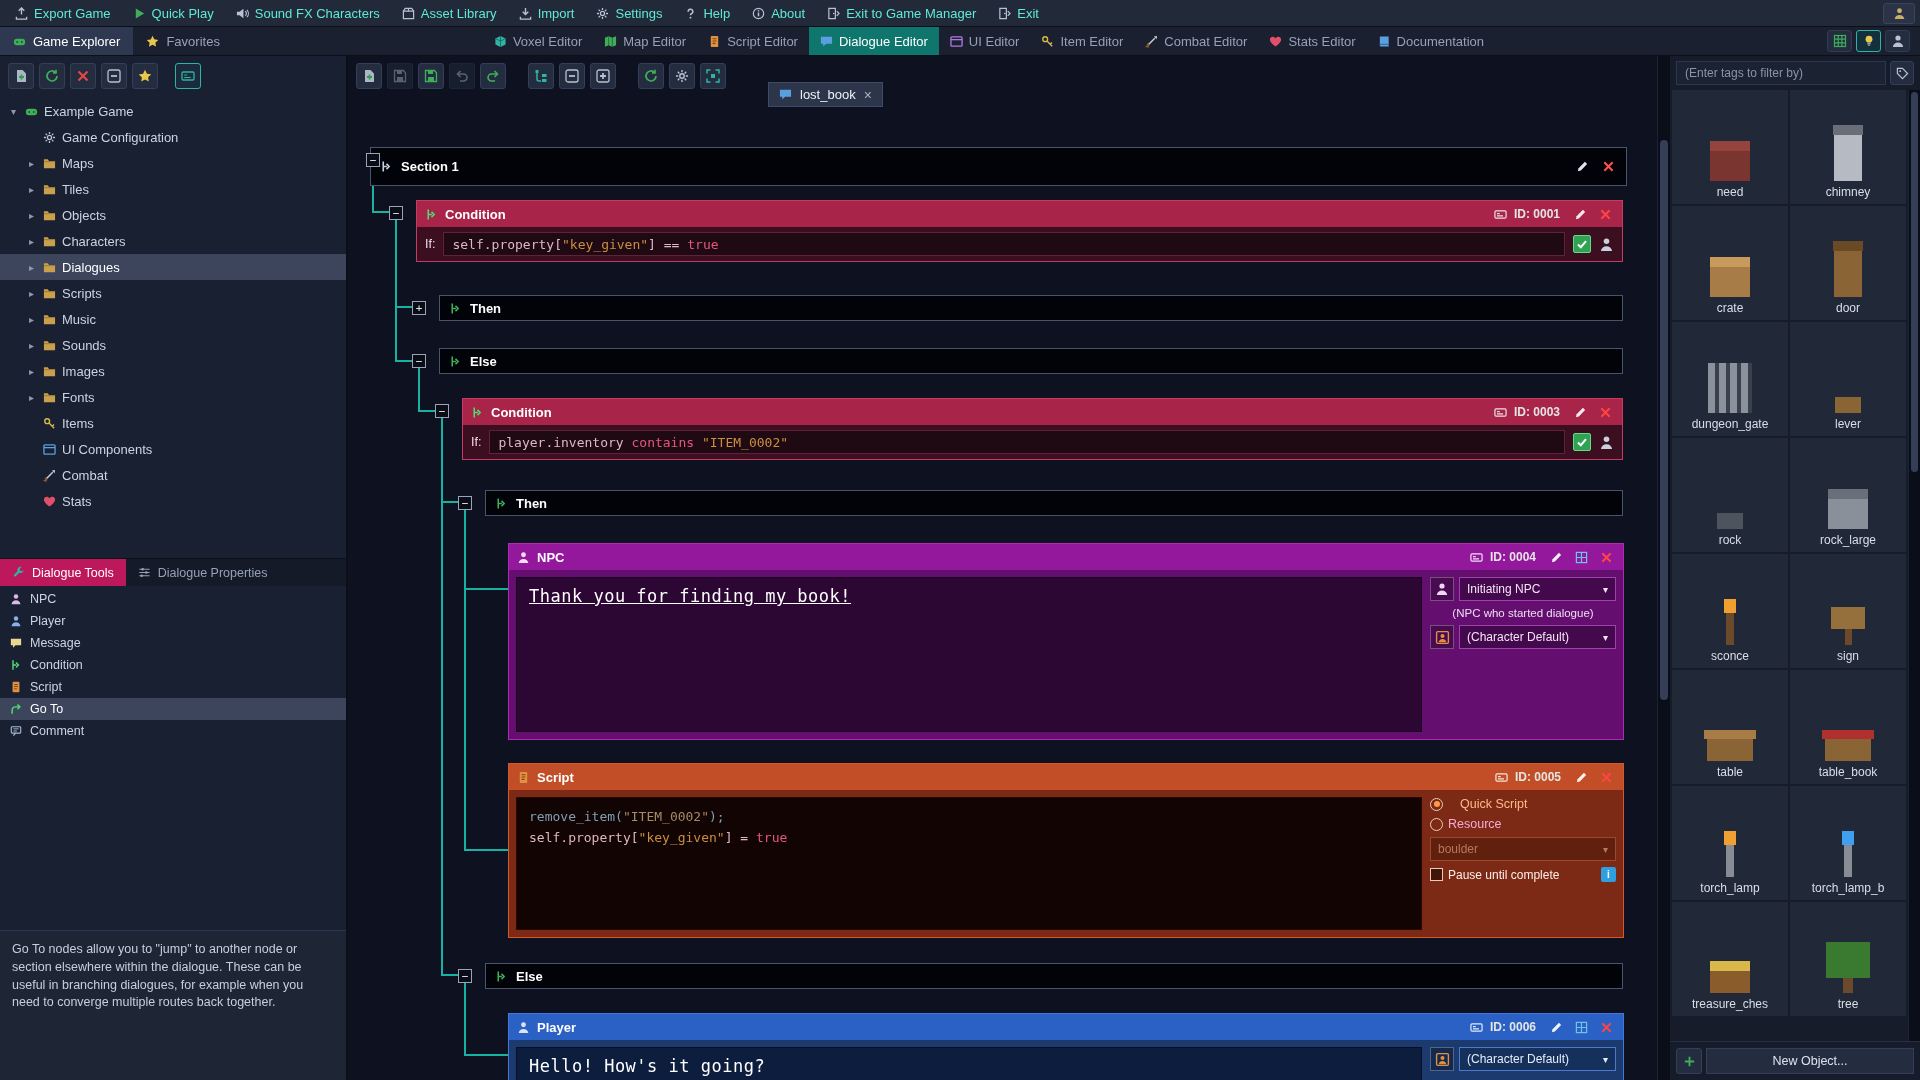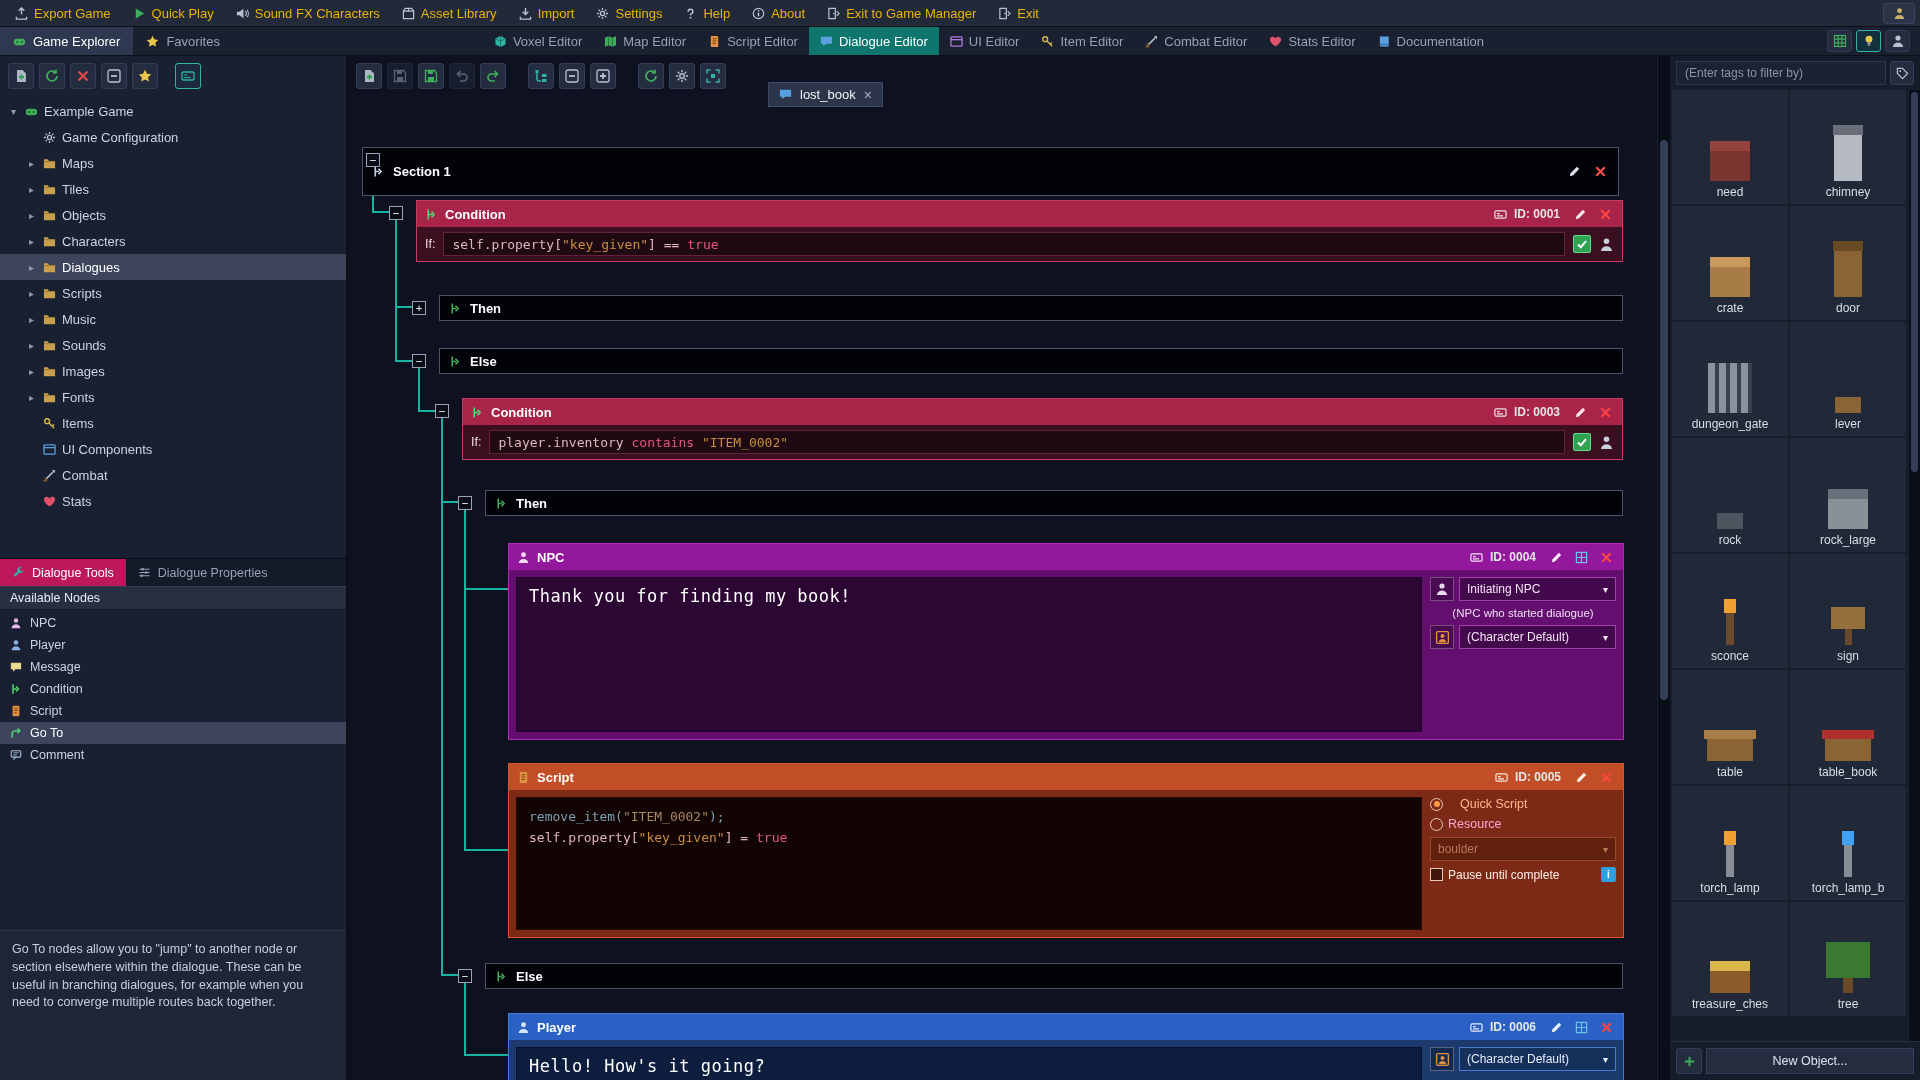--- a/index.html
+++ b/index.html
@@ -11,21 +11,21 @@
     cursor:default;
     -webkit-user-select:none; user-select:none;
   }
   button { background:none; border:none; color:inherit; font:inherit; cursor:pointer; }
   .ico { display:inline-flex; width:13px; height:13px; align-items:center; justify-content:center; color:#b9c2d4; flex:none; }
   .ico svg { width:100%; height:100%; display:block; }
 
   
   .menubar { height:27px; background:#222939; border-bottom:1px solid #0c0f18; display:flex; align-items:center; padding-left:4px; }
   #menubar-items { display:flex; align-items:center; height:100%; }
-  .mitem { display:flex; align-items:center; gap:6px; padding:0 11px; height:100%; font-size:13px; color:#eab308; }
+  .mitem { display:flex; align-items:center; gap:6px; padding:0 11px; height:100%; font-size:13px; color:#5eead4; }
   .menubar-right { margin-left:auto; padding-right:5px; }
   .profile-btn { width:32px; height:21px; background:#2b3347; border:1px solid #3a4460; border-radius:3px; display:flex; align-items:center; justify-content:center; }
 
   
   .tabbar { height:29px; background:#1a2030; border-bottom:1px solid #0c0f18; display:flex; align-items:stretch; }
   #left-tabs { display:flex; }
   .ltab { display:flex; align-items:center; gap:7px; padding:0 13px; font-size:13px; color:#98a2b8; }
   .ltab.active { background:#2e3850; color:#fff; }
   #editor-tabs { display:flex; margin-left:250px; }
   .etab { display:flex; align-items:center; gap:6px; padding:0 11px; font-size:13px; color:#96a0b6; }
@@ -96,21 +96,21 @@
   .ibtn { width:24px; height:24px; background:rgba(0,0,0,.28); border:1px solid rgba(255,255,255,.28); display:flex; align-items:center; justify-content:center; flex:none; }
   .ibtn .ico { width:14px; height:14px; }
   .select { flex:1; height:24px; display:flex; align-items:center; gap:6px; padding:0 7px; font-size:12px; overflow:hidden; }
   .select .sval { flex:1; white-space:nowrap; overflow:hidden; }
   .select .sarr { font-size:10px; flex:none; }
   .caption { font-size:11.5px; text-align:center; }
 
   .nnpc { border:1px solid #ad2bb5; }
   .nnpc .nhead { background:#93189c; }
   .nnpc .nbody { background:#640f6f; }
-  .nnpc .textarea { background:#2d0734; }
+  .nnpc .textarea { background:#2d0734;text-decoration:underline; }
   .nnpc .select { background:#43094c; border:1px solid #a040ac; color:#f4e4f6; }
   .nnpc .caption { color:#eedcf2; }
 
   .nscript { border:1px solid #d4582c; }
   .nscript .nhead { background:#c14e26; }
   .nscript .nbody { background:#7c2a16; }
   .codearea { flex:1; background:#130404; border:1px solid #2a0a04; padding:8px 12px; font-family:"DejaVu Sans Mono", monospace; font-size:13px; line-height:21px; overflow:hidden; }
   .codeline { white-space:pre; }
   .radio { width:13px; height:13px; border:1.5px solid #eccab8; border-radius:50%; display:flex; align-items:center; justify-content:center; flex:none; }
   .radio.on::after { content:""; width:6px; height:6px; border-radius:50%; background:#ff9848; }
@@ -624,23 +624,20 @@
             <svg viewBox="0 0 14 14">
               <path d="M1.5 3.5h11M1.5 7h11M1.5 10.5h11" stroke="#96a0b6" stroke-width="1.3"></path>
               <circle cx="5" cy="3.5" r="1.4" fill="#96a0b6"></circle>
               <circle cx="9" cy="7" r="1.4" fill="#96a0b6"></circle>
               <circle cx="4" cy="10.5" r="1.4" fill="#96a0b6"></circle>
             </svg>
           </span>
           <span>Dialogue Properties</span>
         </div>
       </div>
-    <div class="avail-header">
-        <span>Available Nodes</span>
-      </div>
     <div id="node-list">
         <div class="nrow">
           <span class="ico" style="color:#e0b8e8;">
             <svg viewBox="0 0 14 14">
               <circle cx="7" cy="4" r="2.6" fill="currentColor"></circle>
               <path d="M1.8 13c.4-2.8 2.6-4.4 5.2-4.4s4.8 1.6 5.2 4.4z" fill="currentColor"></path>
             </svg>
           </span>
           <span>NPC</span>
         </div>
@@ -827,21 +824,21 @@
     <div class="hl" style="left:116px;top:998px;width:44px"></div>
 
     <button class="cbox" style="left:18px;top:97px">−</button>
     <button class="cbox" style="left:41px;top:150px">−</button>
     <button class="cbox" style="left:64px;top:245px">+</button>
     <button class="cbox" style="left:64px;top:298px">−</button>
     <button class="cbox" style="left:87px;top:348px">−</button>
     <button class="cbox" style="left:110px;top:440px">−</button>
     <button class="cbox" style="left:110px;top:913px">−</button>
 
-    <div class="gnode nbar" style="left:14px;top:91px;width:1257px;height:49px">
+    <div class="gnode nbar" style="left:22px;top:91px;width:1257px;height:39px">
       <span class="ico" style="color:#c8d2e2">
           <svg viewBox="0 0 14 14">
             <path d="M3.5 1.5v11M3.5 7h4" fill="none" stroke="currentColor" stroke-width="1.7"></path>
             <path d="M7 4.2 9.8 7 7 9.8" fill="none" stroke="currentColor" stroke-width="1.7"></path>
           </svg>
         </span>
       <span class="ntitle">Section 1</span>
       <span class="sp"></span>
       <button class="hbtn">
           <span class="ico" style="color:#dfe5f0">

